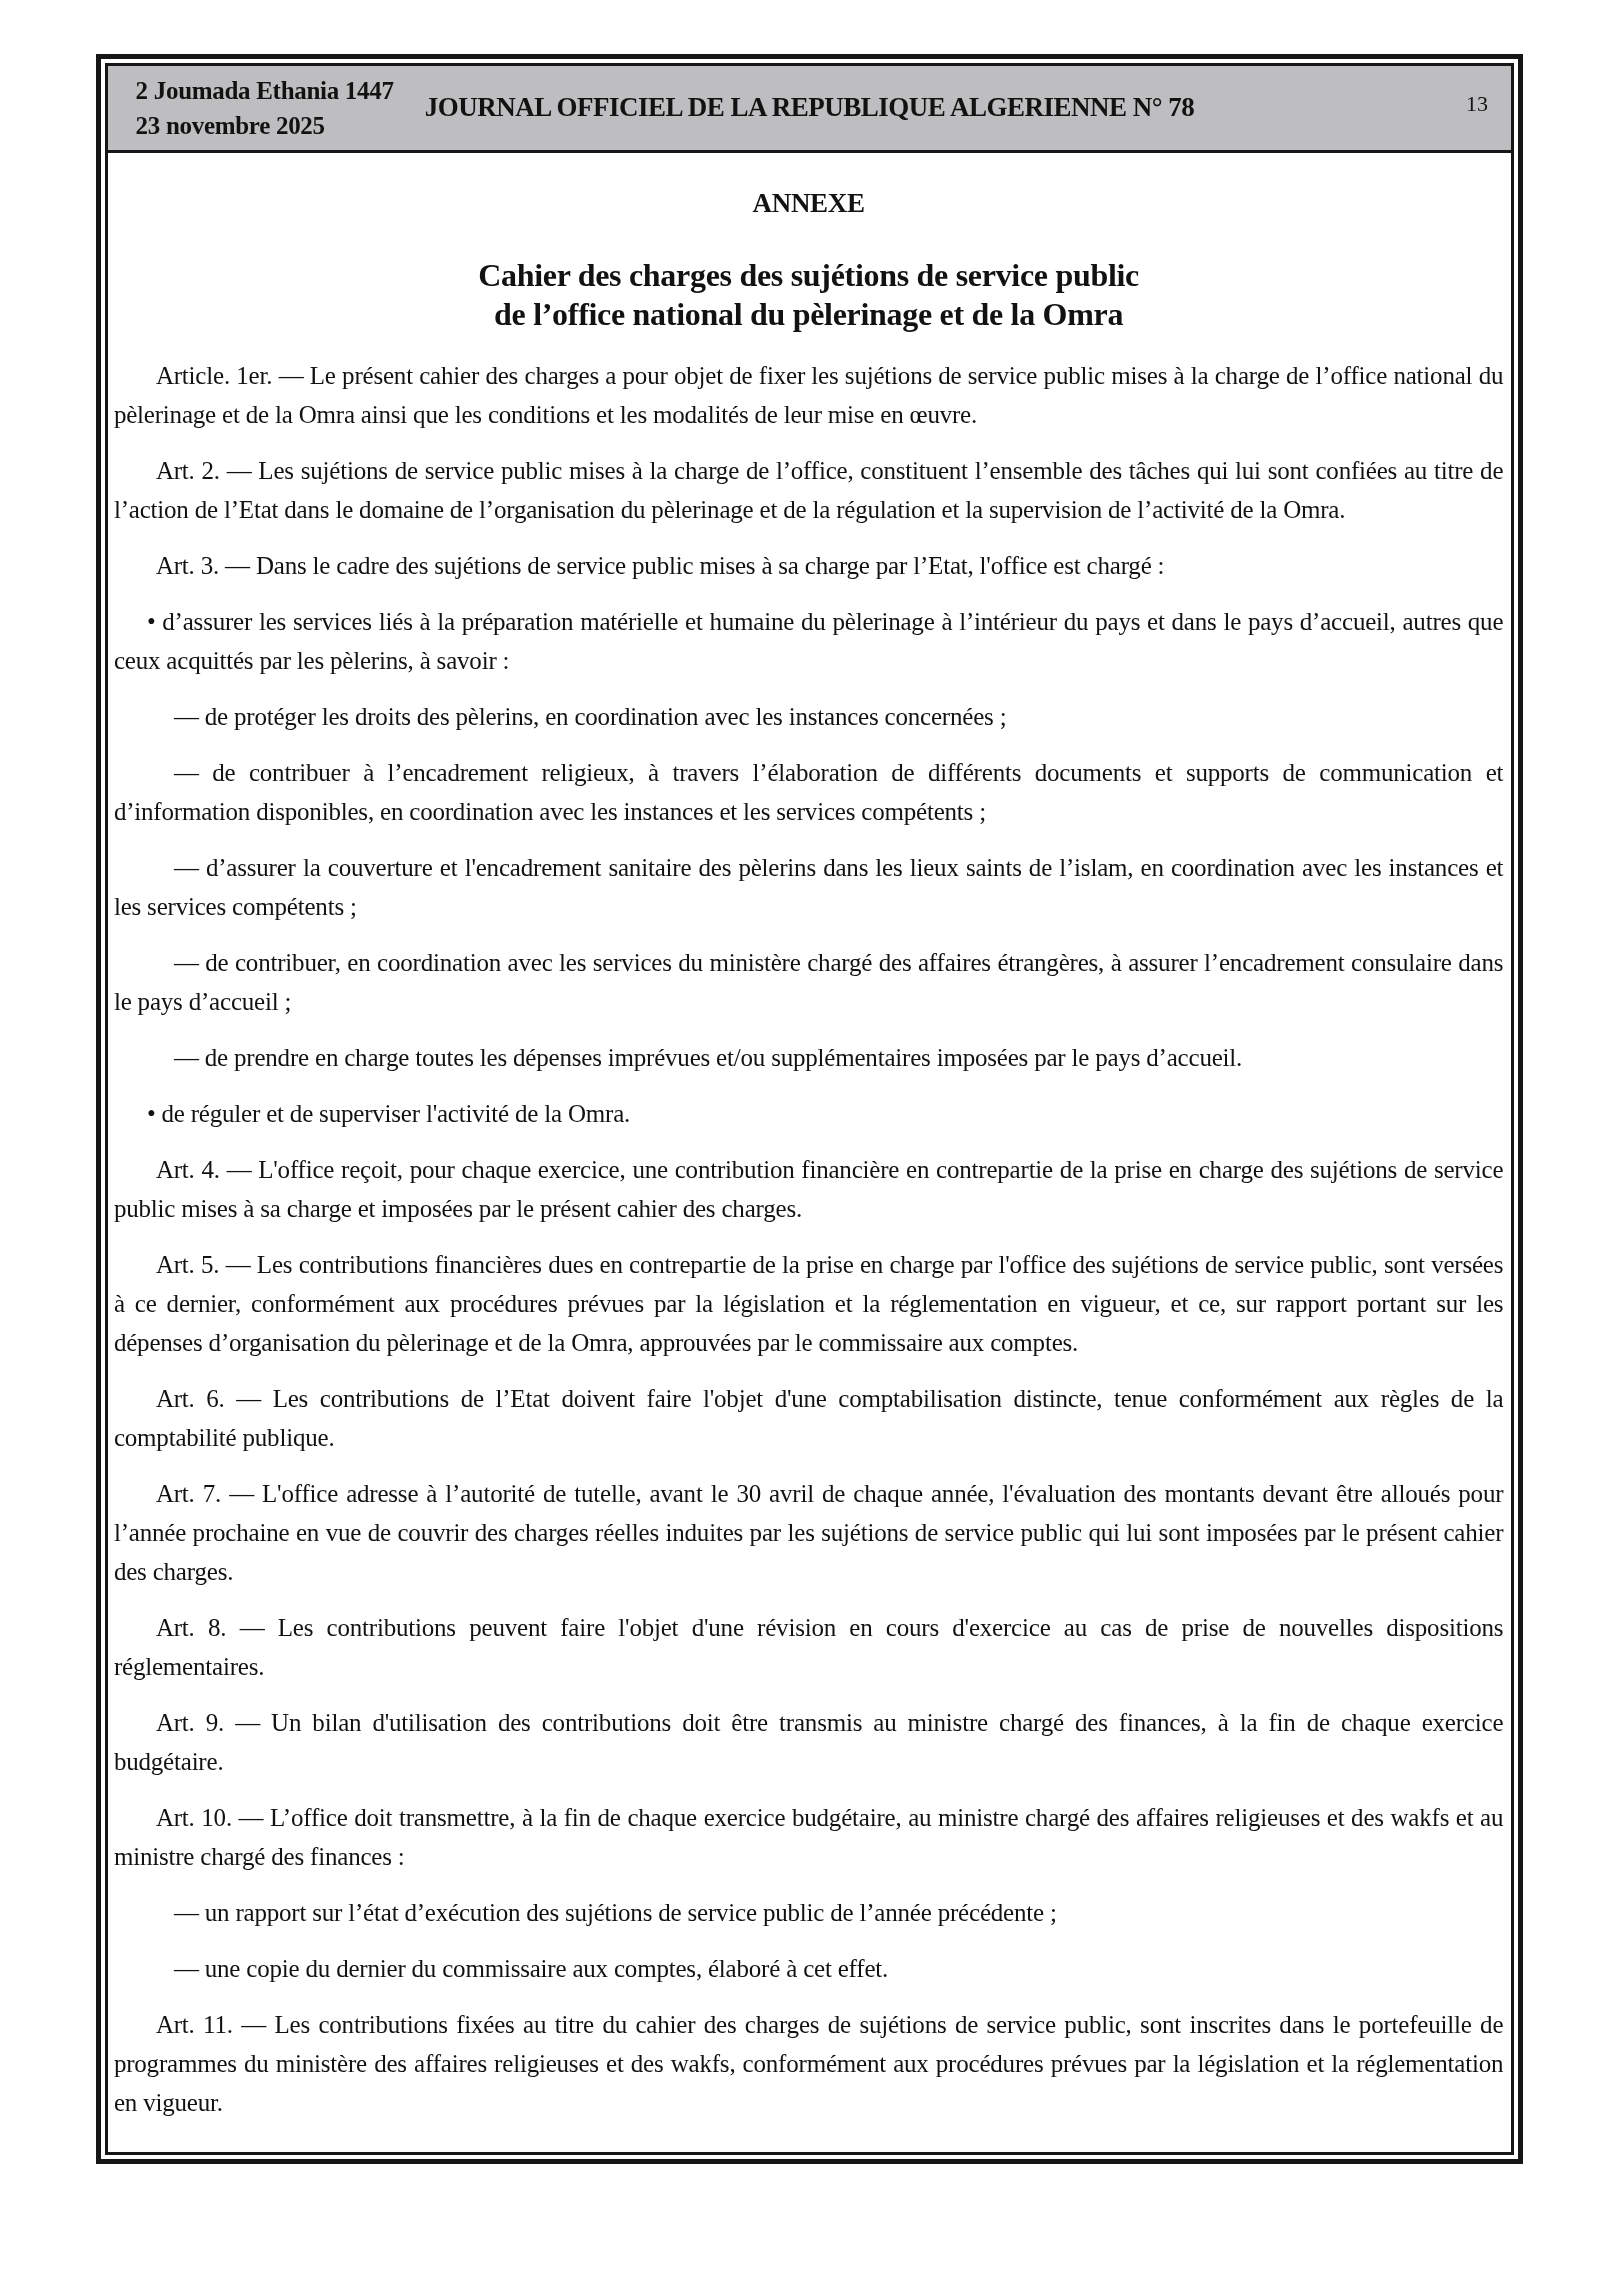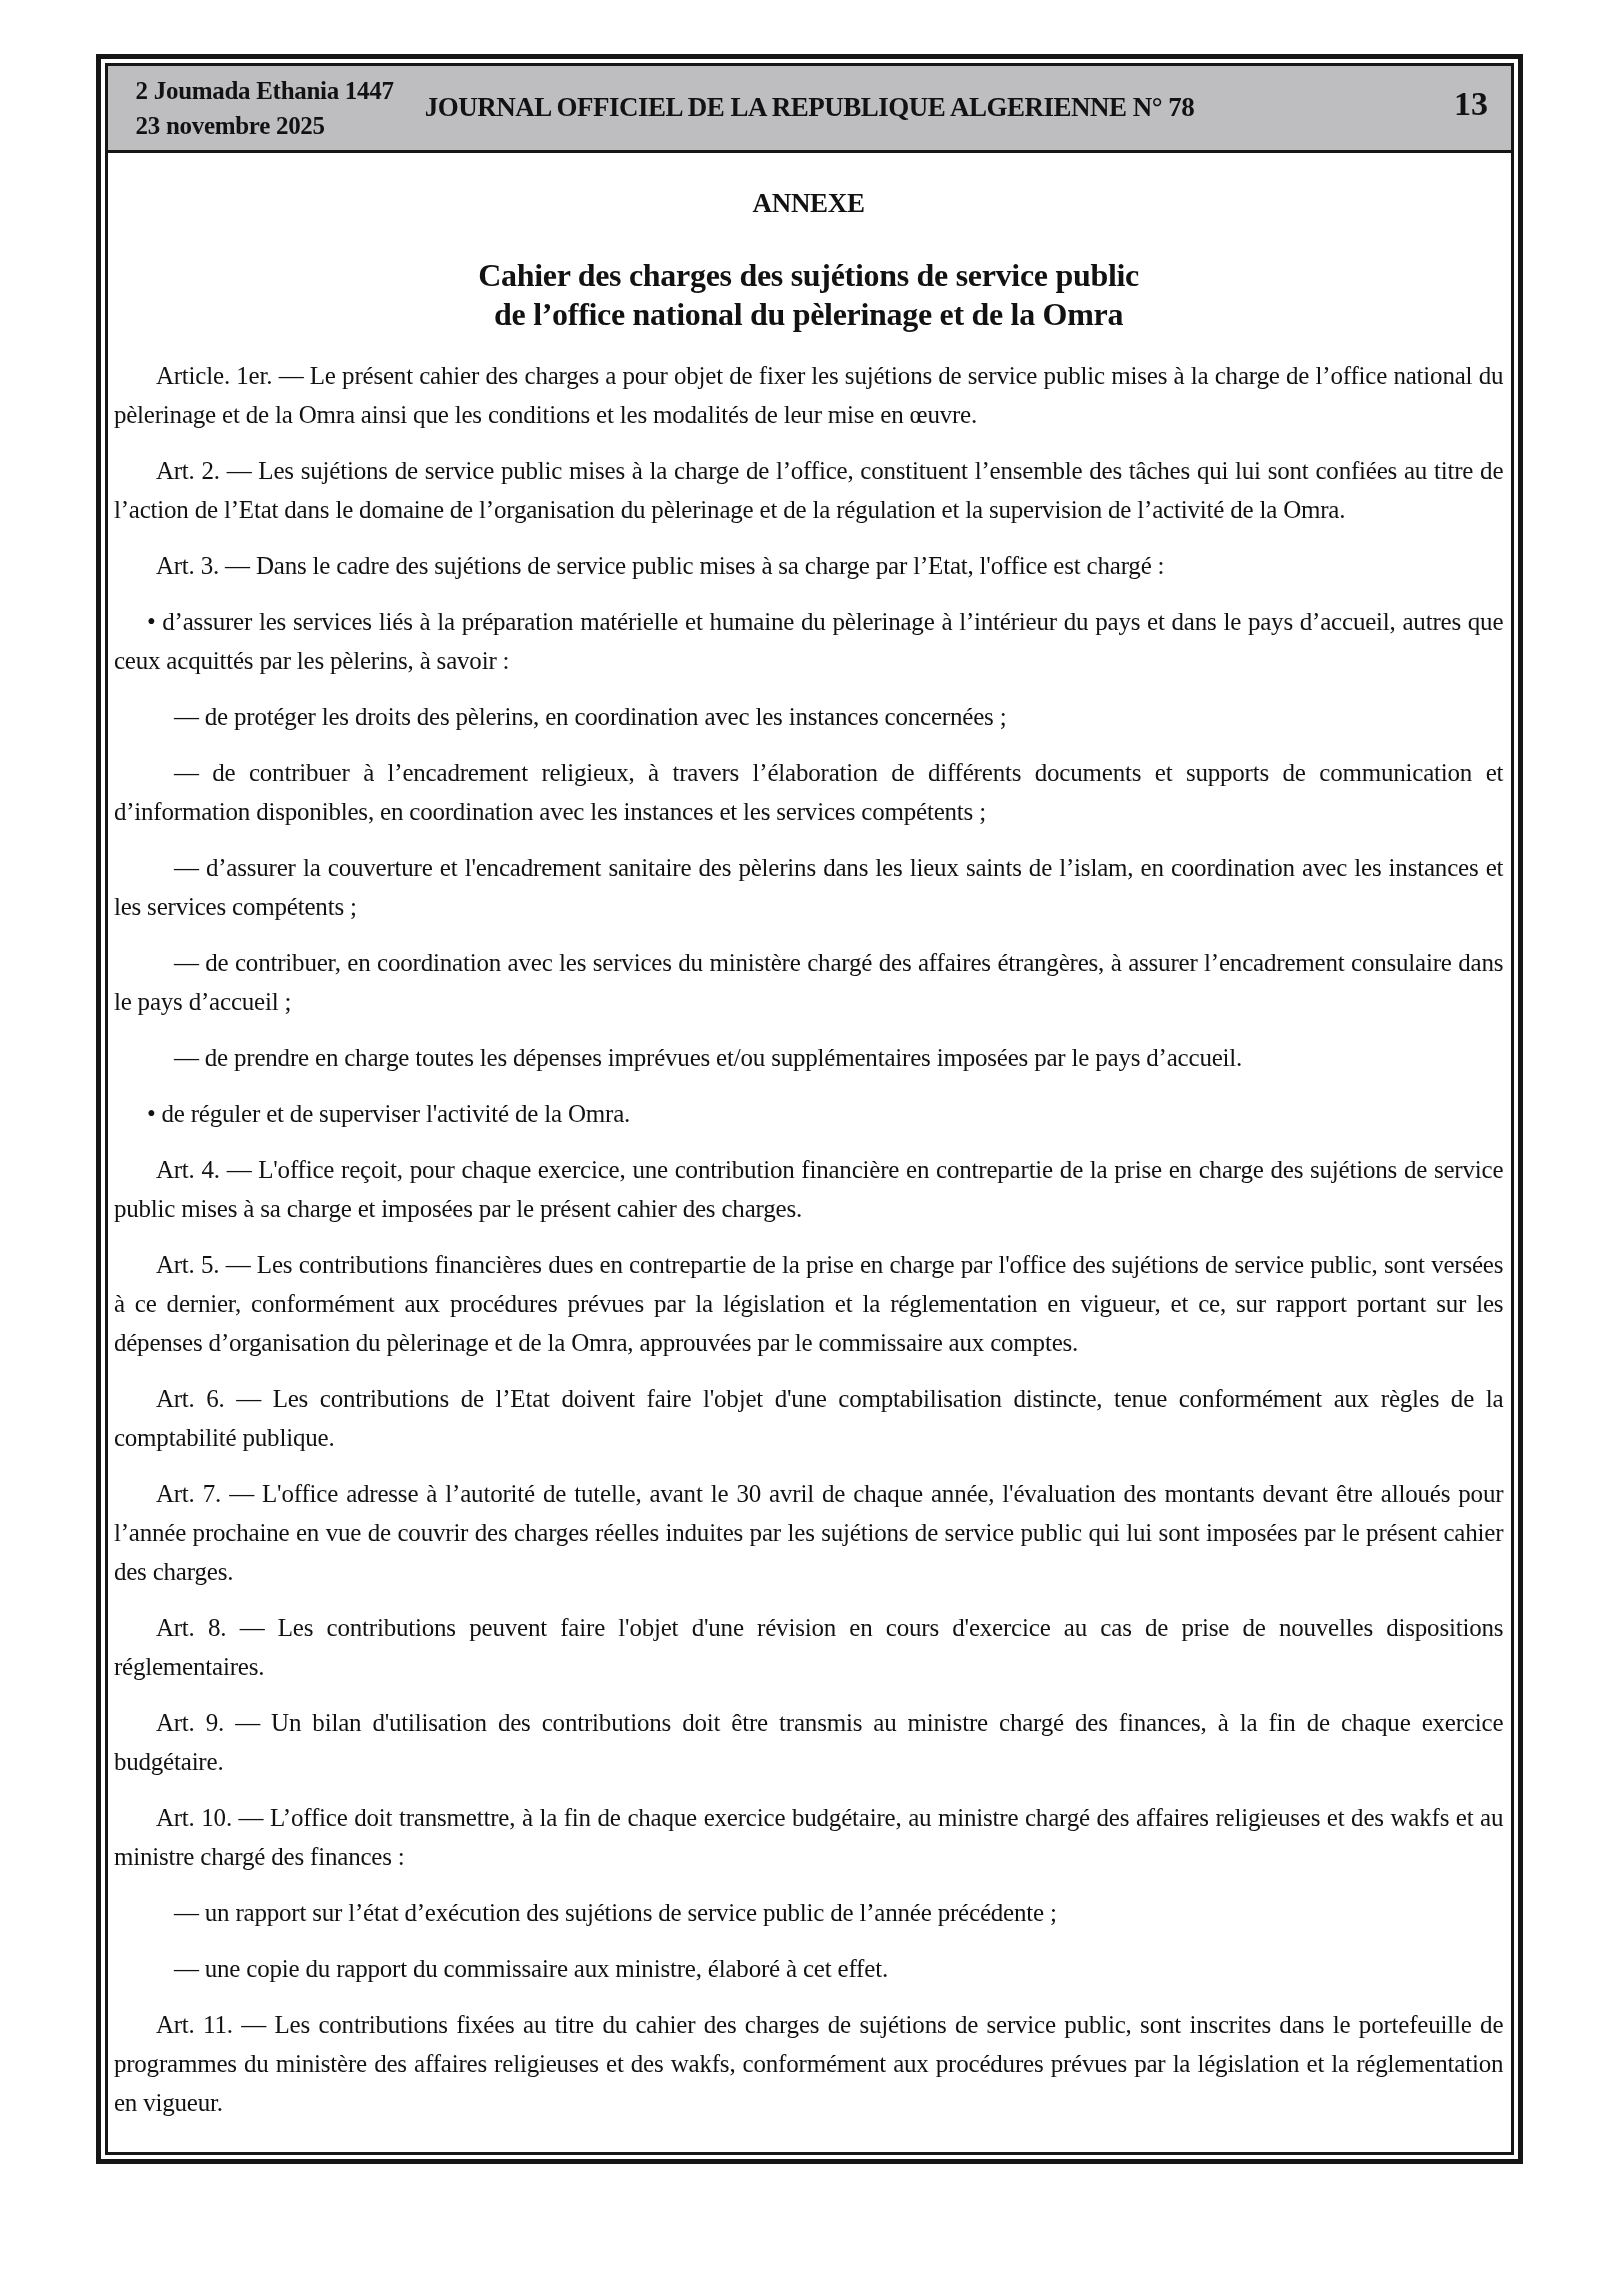--- a/index.html
+++ b/index.html
@@ -61,22 +61,22 @@
     letter-spacing: -0.5px;
     white-space: nowrap;
   }
   .header-page-number {
     position: absolute;
     right: 23.5px;
     top: 0;
     bottom: 8px;
     display: flex;
     align-items: center;
-    font-weight: bold;
-    font-size: 34px;
+    font-weight: normal;
+    font-size: 22px;
   }
   .content {
     flex: 1 1 auto;
     box-sizing: border-box;
     padding: 0 8.1px 0 6.3px;
     font-size: 25px;
     line-height: 39px;
     letter-spacing: -0.2px;
     text-align: justify;
   }
@@ -137,20 +137,20 @@
         <p class="para dash">— de prendre en charge toutes les dépenses imprévues et/ou supplémentaires imposées par le pays d’accueil.</p>
         <p class="para bullet">• de réguler et de superviser l'activité de la Omra.</p>
         <p class="para article">Art. 4. — L'office reçoit, pour chaque exercice, une contribution financière en contrepartie de la prise en charge des sujétions de service public mises à sa charge et imposées par le présent cahier des charges.</p>
         <p class="para article">Art. 5. — Les contributions financières dues en contrepartie de la prise en charge par l'office des sujétions de service public, sont versées à ce dernier, conformément aux procédures prévues par la législation et la réglementation en vigueur, et ce, sur rapport portant sur les dépenses d’organisation du pèlerinage et de la Omra, approuvées par le commissaire aux comptes.</p>
         <p class="para article">Art. 6. — Les contributions de l’Etat doivent faire l'objet d'une comptabilisation distincte, tenue conformément aux règles de la comptabilité publique.</p>
         <p class="para article">Art. 7. — L'office adresse à l’autorité de tutelle, avant le 30 avril de chaque année, l'évaluation des montants devant être alloués pour l’année prochaine en vue de couvrir des charges réelles induites par les sujétions de service public qui lui sont imposées par le présent cahier des charges.</p>
         <p class="para article">Art. 8. — Les contributions peuvent faire l'objet d'une révision en cours d'exercice au cas de prise de nouvelles dispositions réglementaires.</p>
         <p class="para article">Art. 9. — Un bilan d'utilisation des contributions doit être transmis au ministre chargé des finances, à la fin de chaque exercice budgétaire.</p>
         <p class="para article">Art. 10. — L’office doit transmettre, à la fin de chaque exercice budgétaire, au ministre chargé des affaires religieuses et des wakfs et au ministre chargé des finances&nbsp;:</p>
         <p class="para dash">— un rapport sur l’état d’exécution des sujétions de service public de l’année précédente&nbsp;;</p>
-        <p class="para dash">— une copie du rapport du commissaire aux ministre, élaboré à cet effet.</p>
+        <p class="para dash">— une copie du dernier du commissaire aux comptes, élaboré à cet effet.</p>
         <p class="para article">Art. 11. — Les contributions fixées au titre du cahier des charges de sujétions de service public, sont inscrites dans le portefeuille de programmes du ministère des affaires religieuses et des wakfs, conformément aux procédures prévues par la législation et la réglementation en vigueur.</p>
       </div>
 
     </div>
   </div>
 </div>
 
 
 </body></html>

